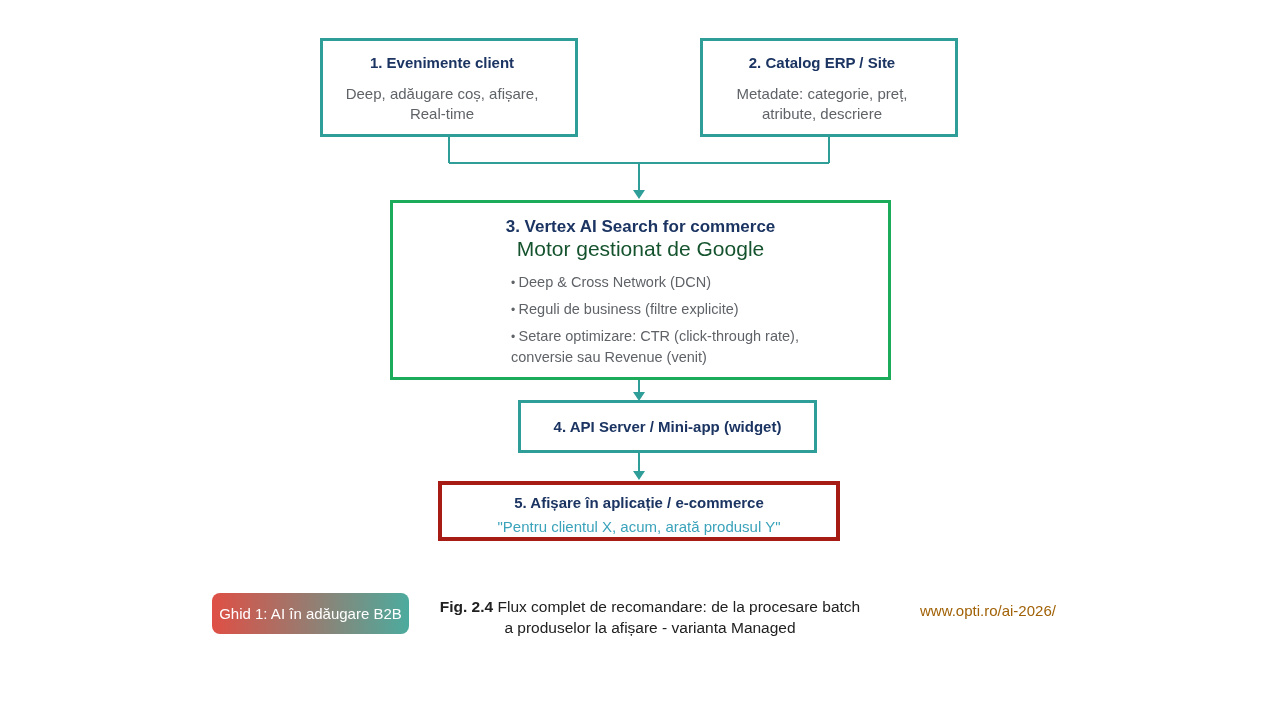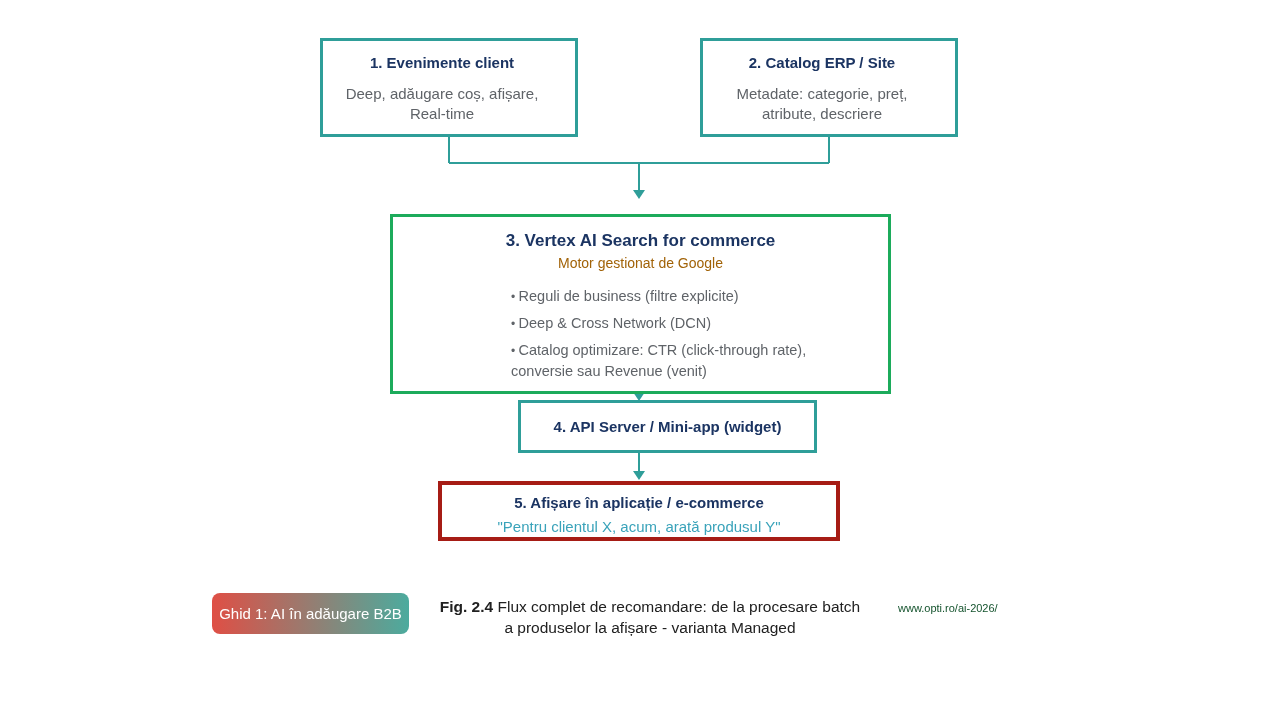--- a/index.html
+++ b/index.html
@@ -35,26 +35,25 @@
     border: 3px solid #2f9e99;
     padding: 12px 24px 0 10px;
   }
   .src-box .box-title { margin-bottom: 12px; }
   
   .vertex-box {
     left: 390px; top: 200px;
     width: 501px; height: 180px;
     border: 3px solid #1cab5b;
     padding-top: 13px;
-    margin-top: 14px;
   }
   .vertex-box .box-title { font-size: 17px; line-height: 21px; }
   .vertex-subtitle {
-    color: #a16207;
-    font-size: 14px;
+    color: #14532d;
+    font-size: 21px;
     line-height: 20px;
     margin-top: 2px;
   }
   .vertex-bullets {
     list-style: none;
     margin: 13px 0 0 0;
     padding: 0 0 0 118px;
     width: 300px;
     text-align: left;
     color: #5f6368;
@@ -106,23 +105,23 @@
     left: 435px; top: 596px;
     width: 430px;
     text-align: center;
     color: #212121;
     font-size: 15.5px;
     line-height: 21px;
   }
   .caption .caption-prefix { font-weight: bold; }
   .link {
     position: absolute;
-    left: 898px; top: 602px;
-    color: #14532d;
-    font-size: 11px;
+    left: 920px; top: 602px;
+    color: #a16207;
+    font-size: 15px;
     text-decoration: none;
     cursor: pointer;
   }
 </style>
 </head>
 <body>
 
 <div class="canvas">
 
   <svg class="connectors" viewBox="0 0 1280 720" xmlns="http://www.w3.org/2000/svg">
@@ -148,23 +147,23 @@
 
   <div class="box src-box" style="left:700px; top:38px;">
     <div class="box-title">2. Catalog ERP / Site</div>
     <div class="box-body">Metadate: categorie, preț, atribute, descriere</div>
   </div>
 
   <div class="box vertex-box">
     <div class="box-title">3. Vertex AI Search for commerce</div>
     <div class="vertex-subtitle">Motor gestionat de Google</div>
     <ul class="vertex-bullets">
+      <li>Deep &amp; Cross Network (DCN)</li>
       <li>Reguli de business (filtre explicite)</li>
-      <li>Deep &amp; Cross Network (DCN)</li>
-      <li>Catalog optimizare: CTR (click-through rate), conversie sau Revenue (venit)</li>
+      <li>Setare optimizare: CTR (click-through rate), conversie sau Revenue (venit)</li>
     </ul>
   </div>
 
   <div class="box api-box">
     <div class="box-title">4. API Server / Mini-app (widget)</div>
   </div>
 
   <div class="box display-box">
     <div class="box-title">5. Afișare în aplicație / e-commerce</div>
     <div class="display-quote">"Pentru clientul X, acum, arată produsul Y"</div>

